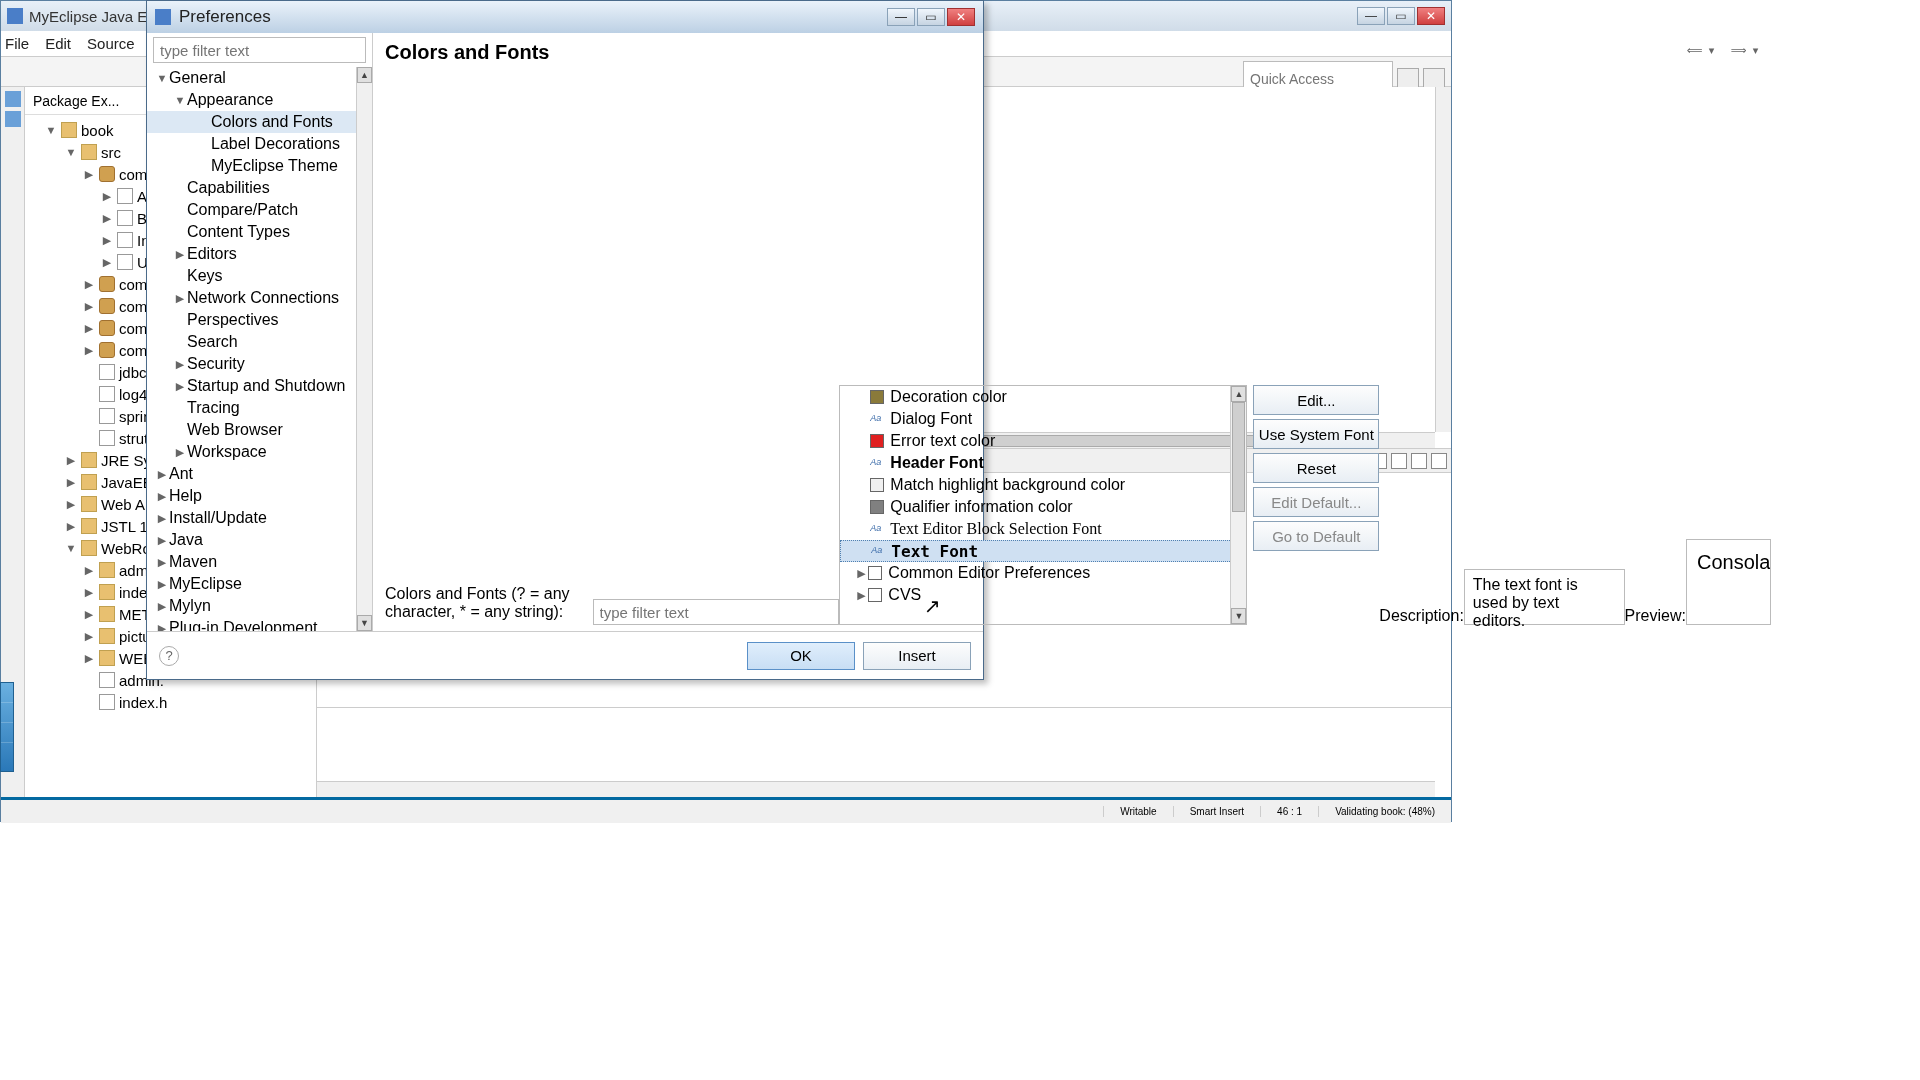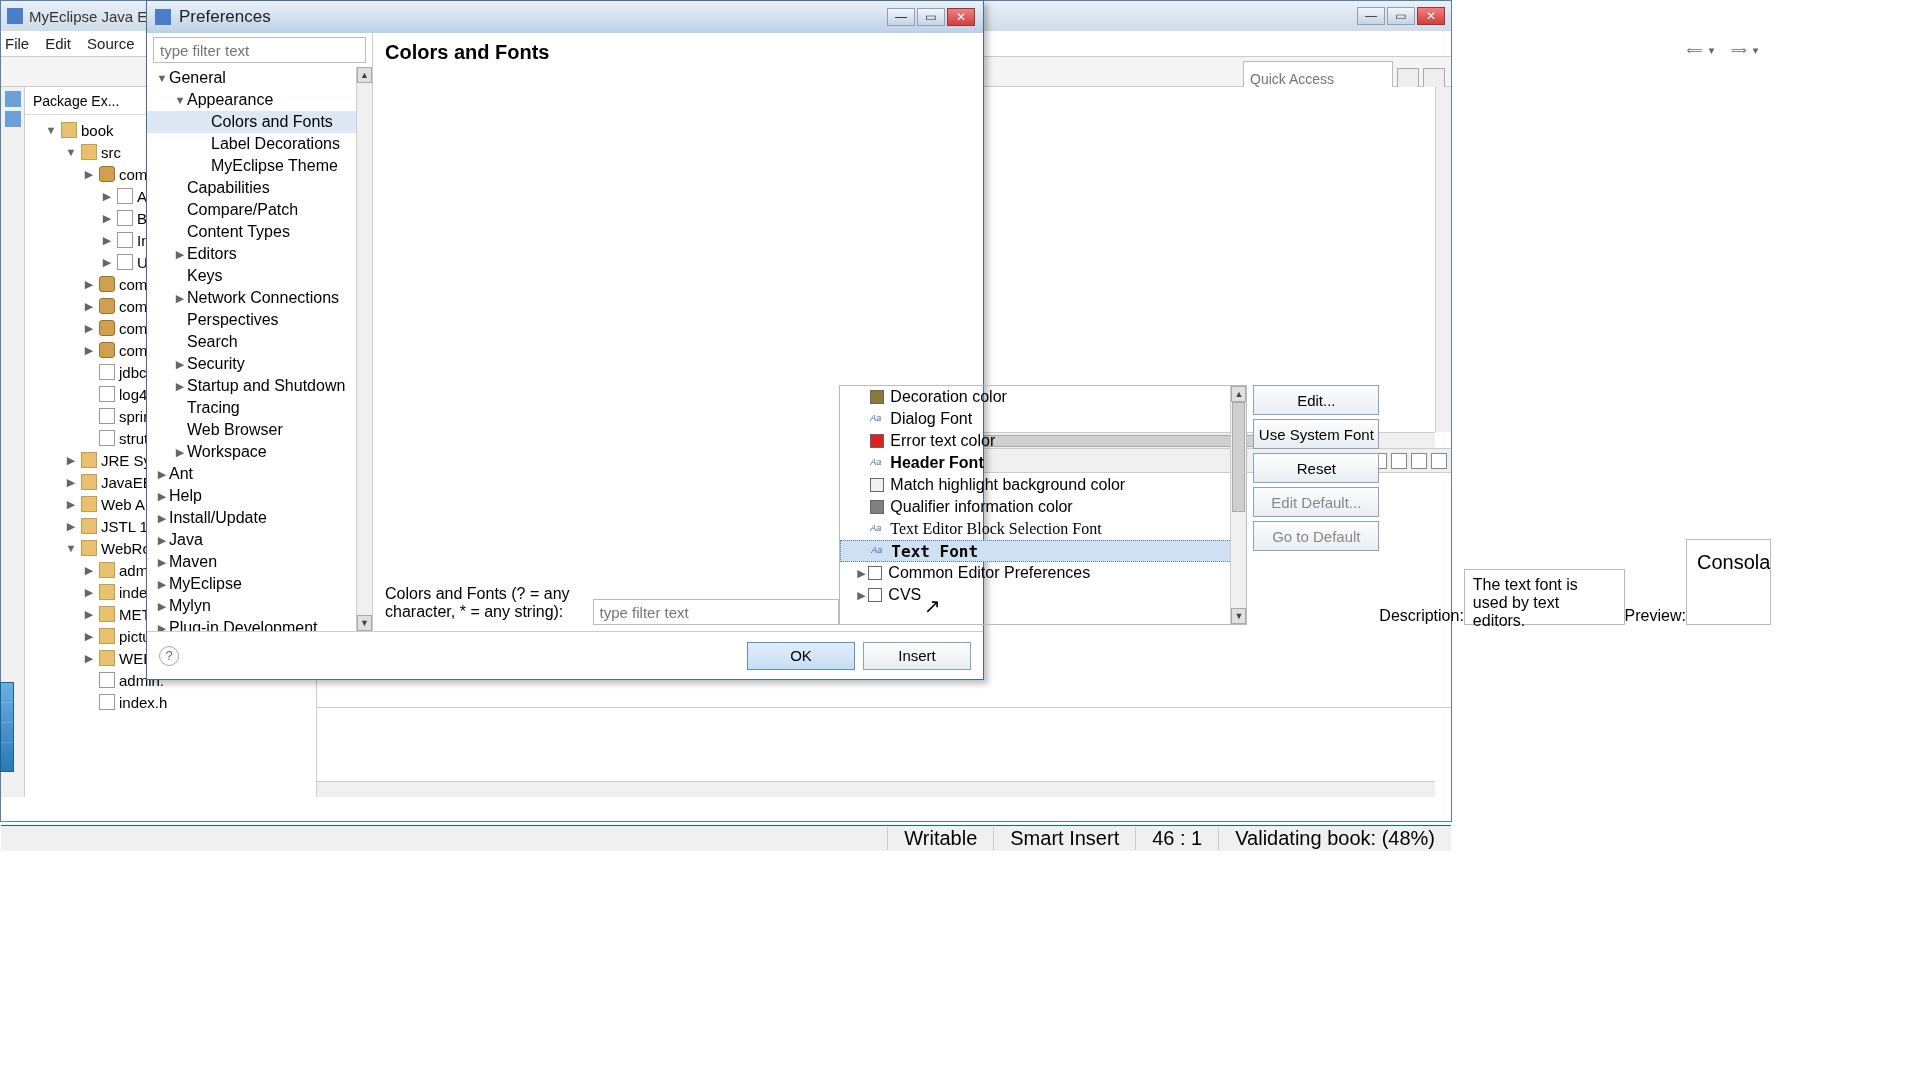--- a/index.html
+++ b/index.html
@@ -34,21 +34,21 @@
 .editor-top .hscroll { position: absolute; bottom: 0; left: 0; right: 16px; height: 16px; background: #f0f0f0; border-top: 1px solid #ccc; }
 .editor-top .hscroll .thumb { height: 12px; margin: 2px; width: 980px; background: #cfcfcf; border: 1px solid #aaa; }
 .editor-top .vscroll { position: absolute; right: 0; top: 0; bottom: 16px; width: 16px; background: #f0f0f0; border-left: 1px solid #ccc; }
 .console-area { height: 348px; display: flex; flex-direction: column; }
 .console-toolbar { height: 24px; background: #f0f0f0; border-bottom: 1px solid #ccc; display: flex; align-items: center; gap: 4px; padding: 0 4px; justify-content: flex-end; }
 .console-toolbar .cicon { width: 16px; height: 16px; border: 1px solid #888; background: #fff; }
 .console-text { flex: 1; padding: 4px 8px; font-size: 14px; font-style: italic; color: #888; white-space: nowrap; overflow: hidden; }
 .console-text span { color: #333; font-style: normal; }
 .console-empty { height: 90px; border-top: 1px solid #ccc; position: relative; }
 .console-empty .hscroll2 { position: absolute; bottom: 0; left: 0; right: 16px; height: 16px; background: #f0f0f0; border-top: 1px solid #ccc; }
-.statusbar { height: 26px; background: #f0f0f0; border-top: 1px solid #0369a1; display: flex; align-items: center; font-size: 20px; margin-top: 28px; }
+.statusbar { height: 26px; background: #f0f0f0; border-top: 3px solid #0369a1; display: flex; align-items: center; font-size: 10px; }
 .statusbar .cell { padding: 0 16px; border-left: 1px solid #ccc; }
 .statusbar .spacer { flex: 1; }
 
 
 .quickaccess { position: absolute; right: 6px; top: 60px; display: flex; align-items: center; gap: 4px; }
 .quickaccess input { width: 150px; height: 36px; border: 1px solid #bbb; padding: 0 6px; font-size: 14px; color: #888; }
 .pers-btn { width: 22px; height: 22px; border: 1px solid #aaa; background: #eee; }
 
 
 .dialog { position: absolute; top: 0; left: 146px; width: 838px; height: 680px; border: 1px solid #4a6a8a; background: #fff; box-shadow: 4px 4px 6px rgba(0,0,0,0.25); }

